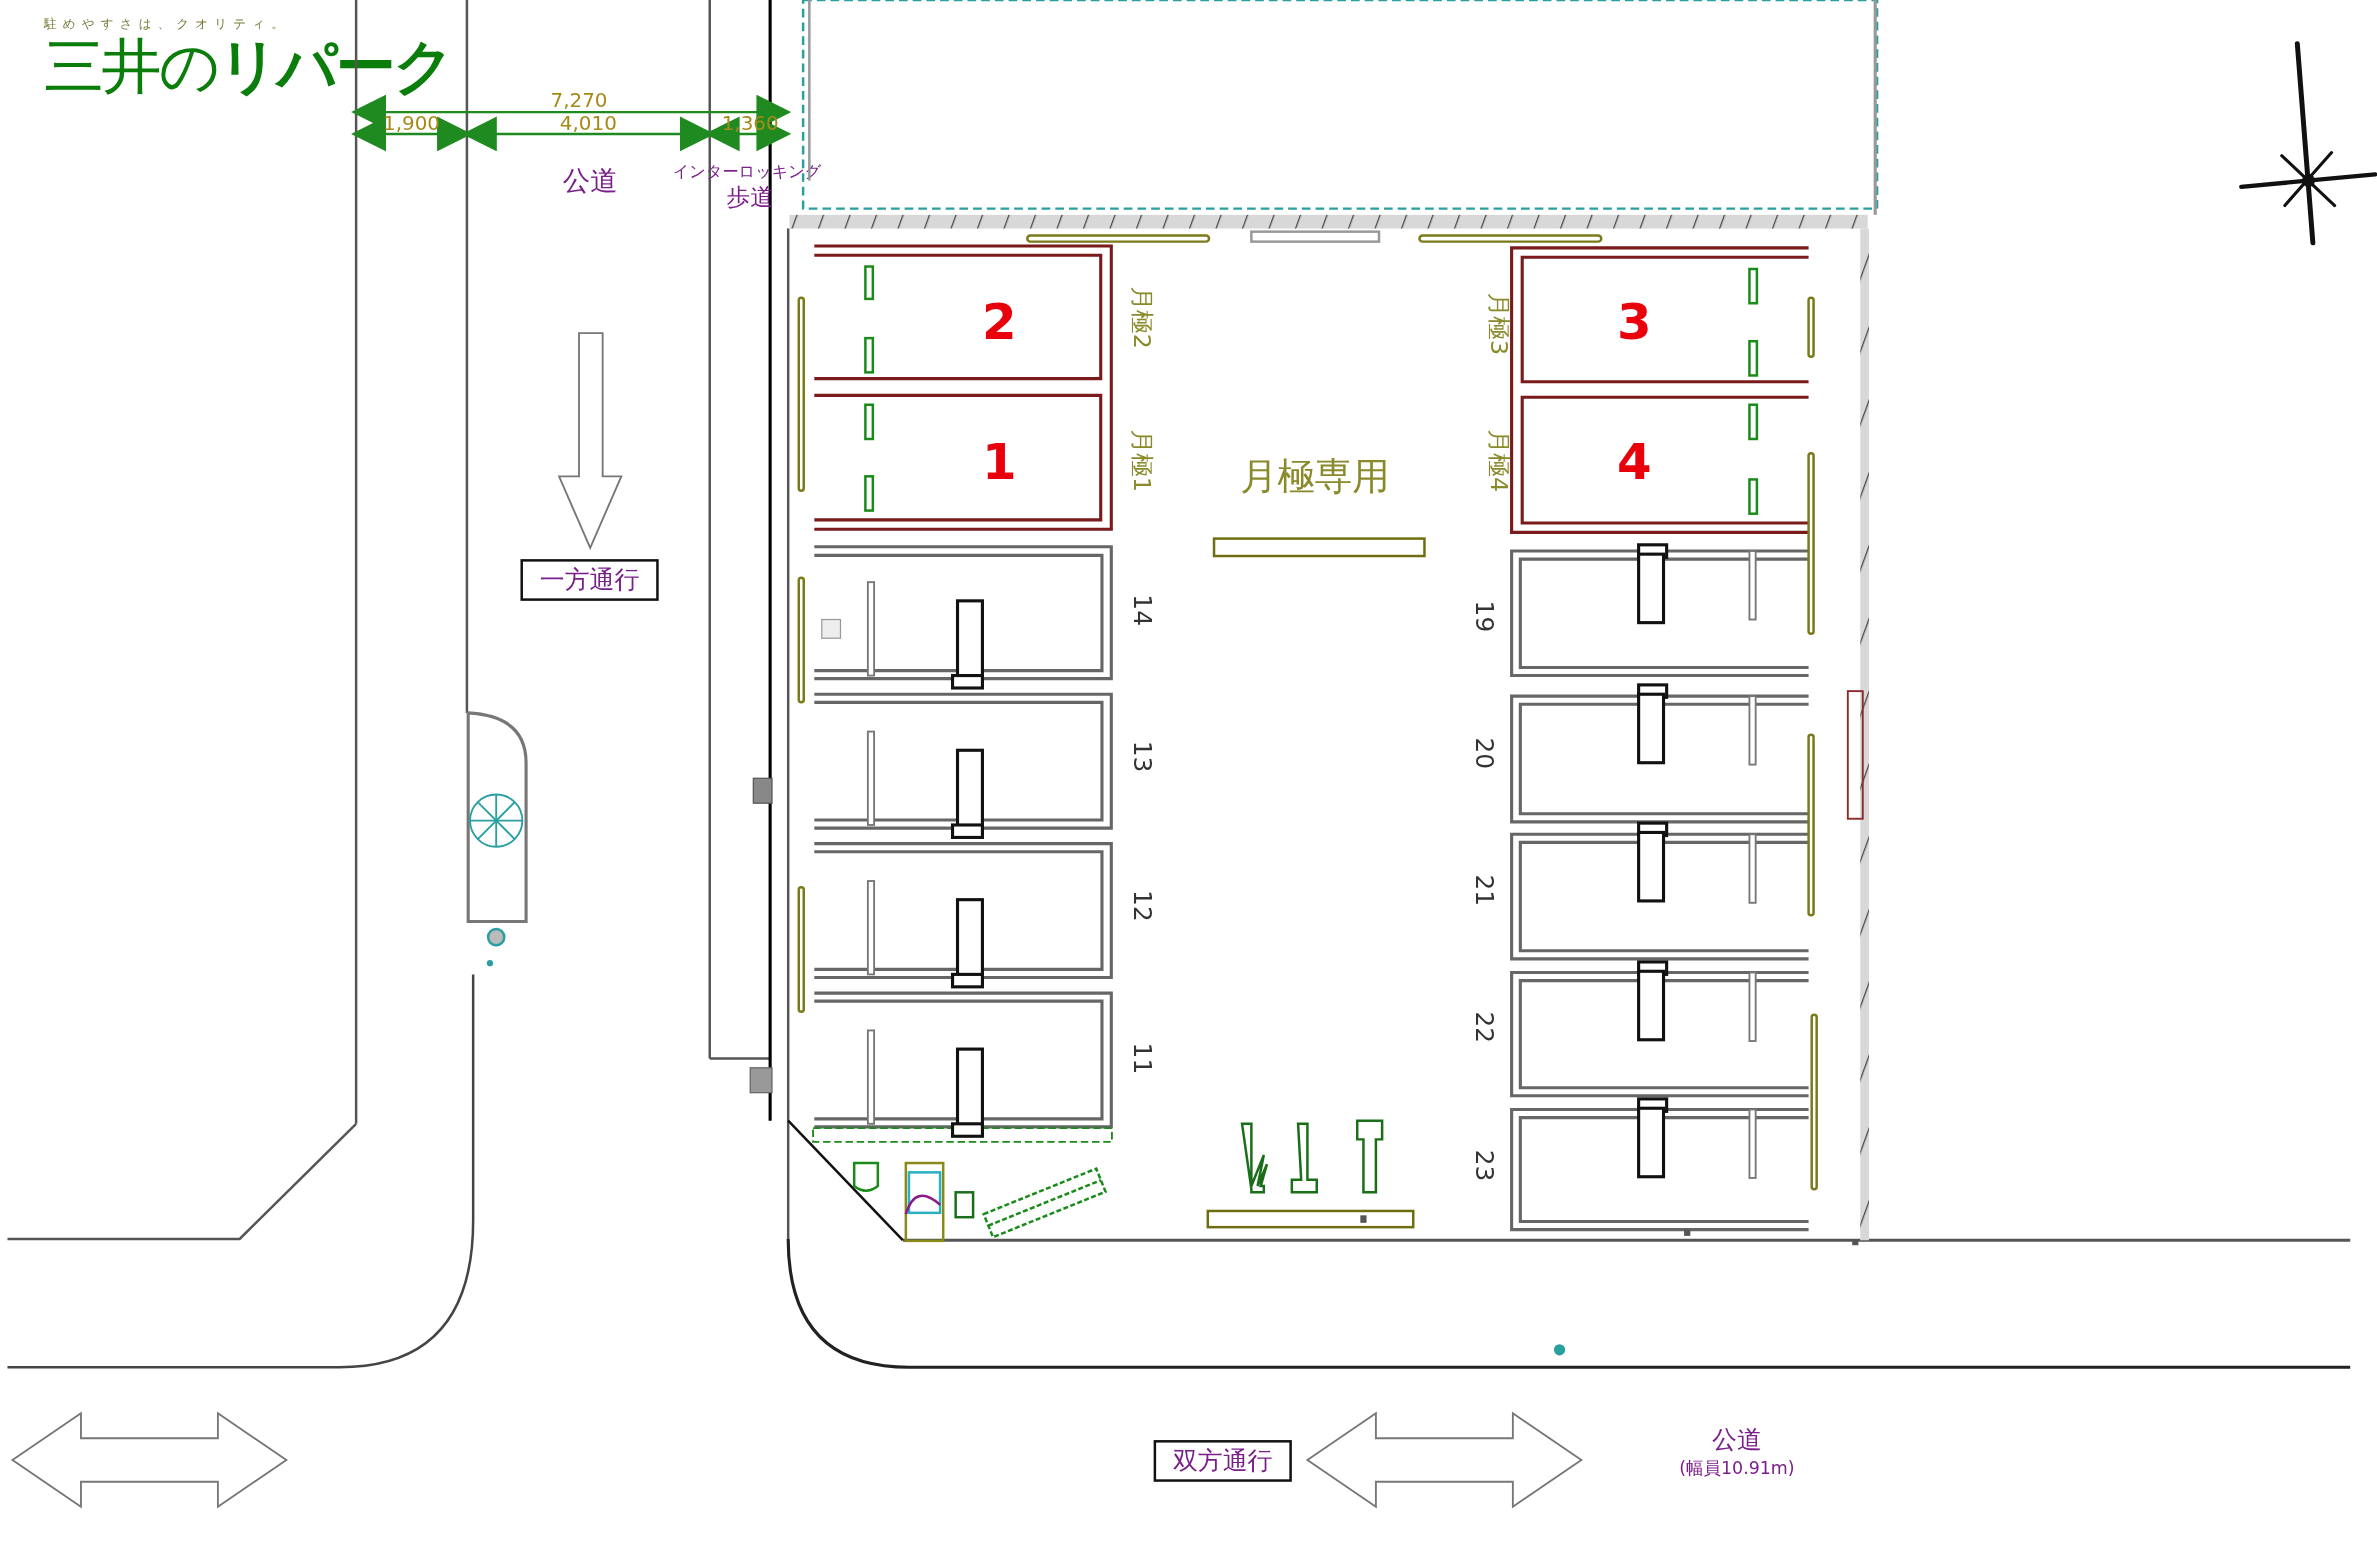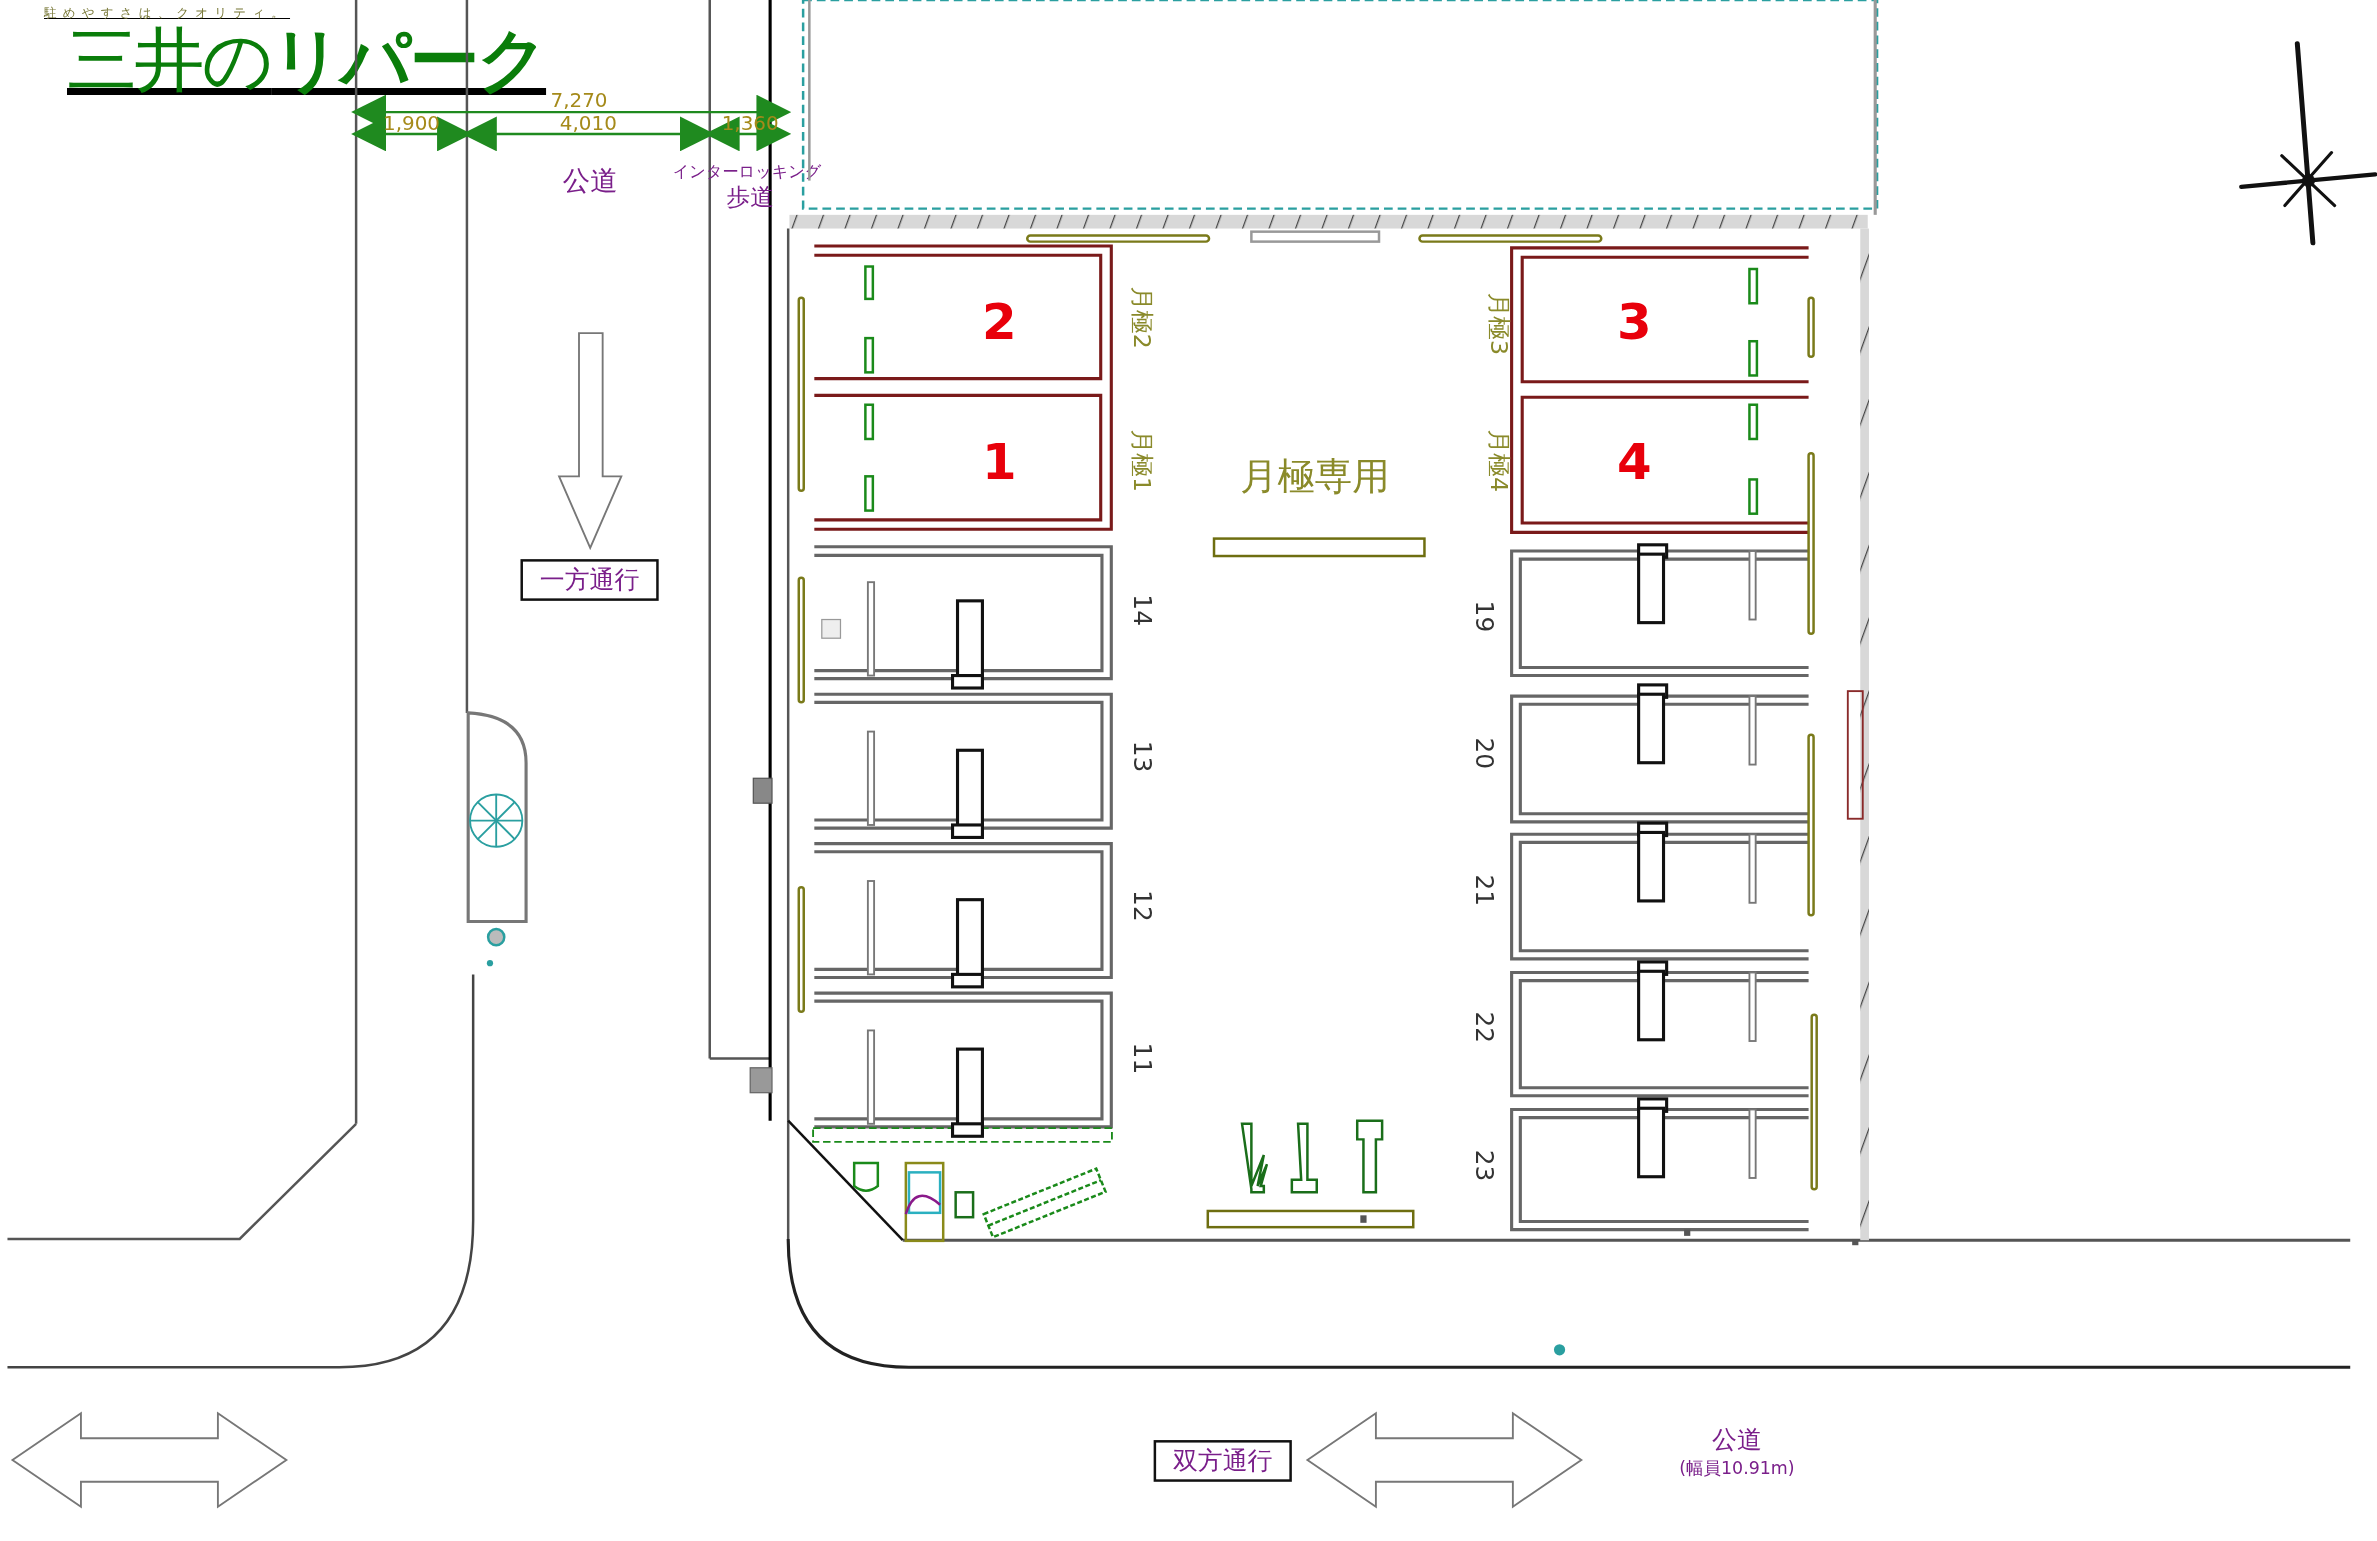--- a/index.html
+++ b/index.html
@@ -1,20 +1,20 @@
 <!DOCTYPE html>
 <html style="font-size:10px"><head>
 <meta charset="utf-8">
 <style>
   html, body { margin:0; padding:0; background:#ffffff; }
   body { width:2377px; height:1541px; position:relative; overflow:hidden; font-family:"DejaVu Sans", sans-serif; }
   #plan { position:absolute; left:0; top:0; width:2377px; height:1541px; }
-  .logo { position:absolute; left:44px; top:5px;text-decoration:underline; }
+  .logo { position:absolute; left:44px; top:16px; }
   .logo-tag { font-size:12.5px; color:#7a7a3a; letter-spacing:6.2px; font-family:"DejaVu Sans", sans-serif; }
-  .logo-main { font-size:70px; font-weight:bold; color:#0a7d0a; line-height:1; margin-top:2.5px; font-family:"DejaVu Sans", sans-serif; letter-spacing:-2.5px;margin-left:23px; }
+  .logo-main { font-size:60px; font-weight:bold; color:#0a7d0a; line-height:1; margin-top:2.5px; font-family:"DejaVu Sans", sans-serif; letter-spacing:-2.5px; }
   .logo-main .thin { font-weight:normal; }
   svg text { font-family:"DejaVu Sans", sans-serif; }
 </style>
 </head>
 <body>
 
 <div class="logo">
   <div class="logo-tag">駐めやすさは、クオリティ。</div>
   <div class="logo-main">
     <span class="thin">三井の</span><span>リパーク</span>

